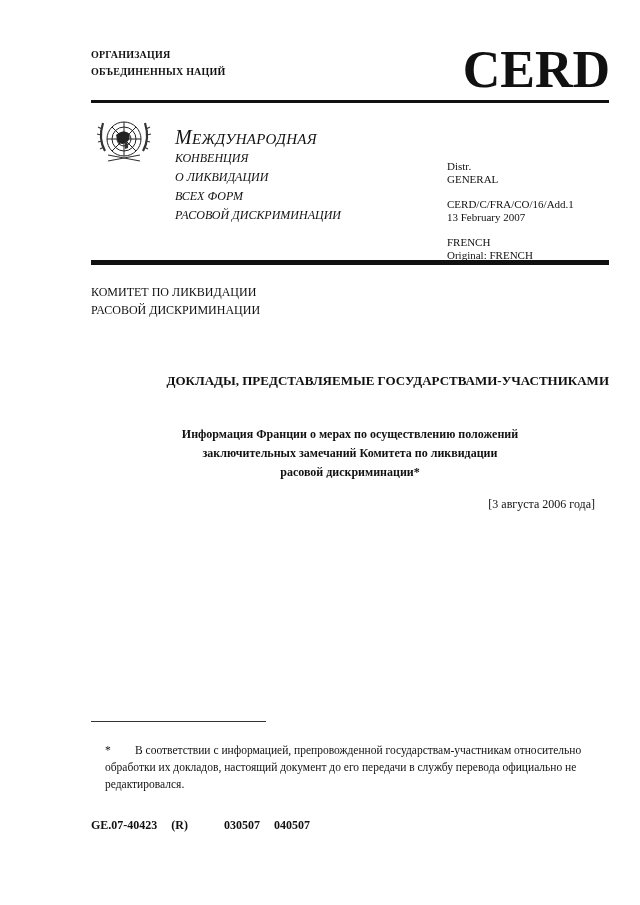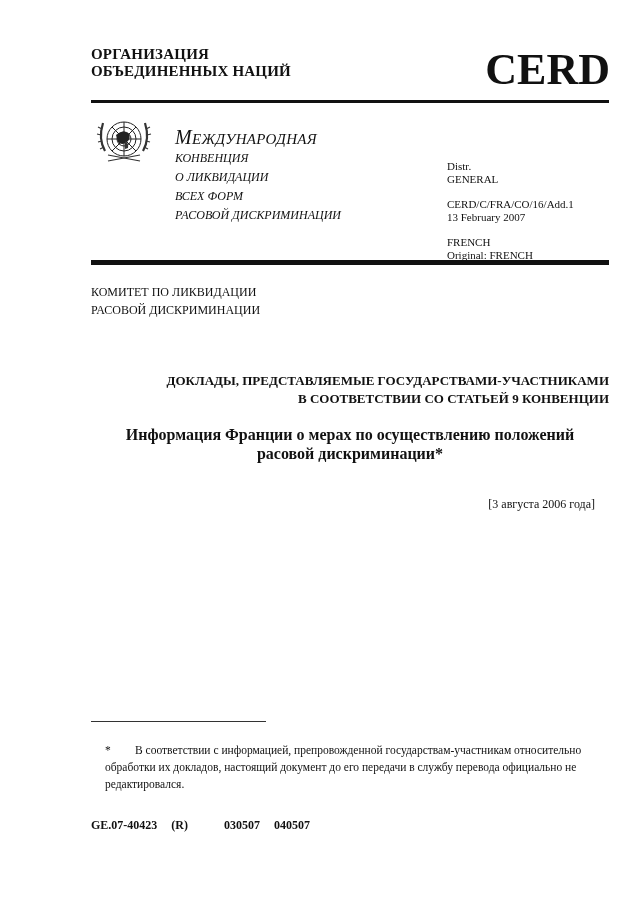--- a/index.html
+++ b/index.html
@@ -1,31 +1,31 @@
 <!DOCTYPE html>
 <html><head>
 <meta charset="utf-8">
 <style>
   html, body { margin: 0; padding: 0; background: #ffffff; }
   body { width: 640px; height: 905px; position: relative; overflow: hidden;
          font-family: "Liberation Serif", "DejaVu Serif", serif; color: #111; }
   .abs { position: absolute; }
-  .org { left: 91px; top: 46px; font-weight: bold; font-size: 15px; line-height: 17px; letter-spacing: 0.2px; }
-  .cerd { right: 30px; top: 48px; font-weight: bold; font-size: 44px; line-height: 44px; letter-spacing: 0px; }
+  .org { left: 91px; top: 46px; font-weight: bold; font-size: 10px; line-height: 17px; letter-spacing: 0.2px; }
+  .cerd { right: 30px; top: 48px; font-weight: bold; font-size: 52px; line-height: 44px; letter-spacing: 0px; }
   .rule-thin { left: 91px; width: 518px; top: 100px; height: 3px; background: #111; }
   .emblem { left: 94px; top: 111px; width: 60px; height: 60px; }
   .conv { left: 175px; top: 128px; font-style: italic; font-size: 12px; line-height: 19px; }
   .conv .first { font-size: 15px; letter-spacing: 0.3px; }
   .conv .first .big { font-size: 20px; }
   .meta { left: 447px; top: 131px; font-size: 11px; line-height: 12.5px; margin-top: 29px; }
   .meta .gap { height: 13px; }
   .rule-thick { left: 91px; width: 518px; top: 260px; height: 5px; background: #111; }
   .committee { left: 91px; top: 283px; font-size: 12px; line-height: 18px; }
   .title { left: 91px; width: 518px; top: 372px; text-align: right; font-weight: bold; font-size: 13px; line-height: 18px; }
-  .subtitle { left: 91px; width: 518px; top: 425px; text-align: center; font-weight: bold; font-size: 16px; line-height: 19px; }
+  .subtitle { left: 91px; width: 518px; top: 425px; text-align: center; font-weight: bold; font-size: 12px; line-height: 19px; }
   .date { right: 45px; top: 496px; font-size: 12px; line-height: 16px; }
   .fn-rule { left: 91px; width: 175px; top: 721px; height: 1px; background: #333; }
   .footnote { left: 91px; width: 490px; top: 742px; font-size: 11.5px; line-height: 17px; margin-left: 14px; }
   .footnote .star { display: inline-block; width: 30px; }
   .job { left: 91px; top: 817px; font-size: 12px; line-height: 16px; white-space: pre; }
   .job span { margin-right: 14px; font-weight: bold; }
 </style>
 </head>
 <body>
 
@@ -89,25 +89,25 @@
 
 <div class="abs rule-thick"></div>
 
 <div class="abs committee">
   <div>КОМИТЕТ ПО ЛИКВИДАЦИИ</div>
   <div>РАСОВОЙ ДИСКРИМИНАЦИИ</div>
 </div>
 
 <div class="abs title">
   <div>ДОКЛАДЫ, ПРЕДСТАВЛЯЕМЫЕ ГОСУДАРСТВАМИ-УЧАСТНИКАМИ</div>
-  <div>В СООТВЕТСТВИИ СО СТАТЬЕЙ 9 КОНВЕНЦИИ</div>
 </div>
 
 <div class="abs subtitle">
   <div>Информация Франции о мерах по осуществлению положений</div>
+  <div>заключительных замечаний Комитета по ликвидации</div>
   <div>расовой дискриминации*</div>
 </div>
 
 <div class="abs date">[3 августа 2006 года]</div>
 
 <div class="abs fn-rule"></div>
 
 <div class="abs footnote"><span class="star">*</span><span>В соответствии с информацией, препровожденной государствам-участникам относительно обработки их докладов, настоящий документ до его передачи в службу перевода официально не редактировался.</span></div>
 
 <div class="abs job"><span>GE.07-40423</span><span style="margin-right:36px">(R)</span><span>030507</span><span>040507</span></div>

